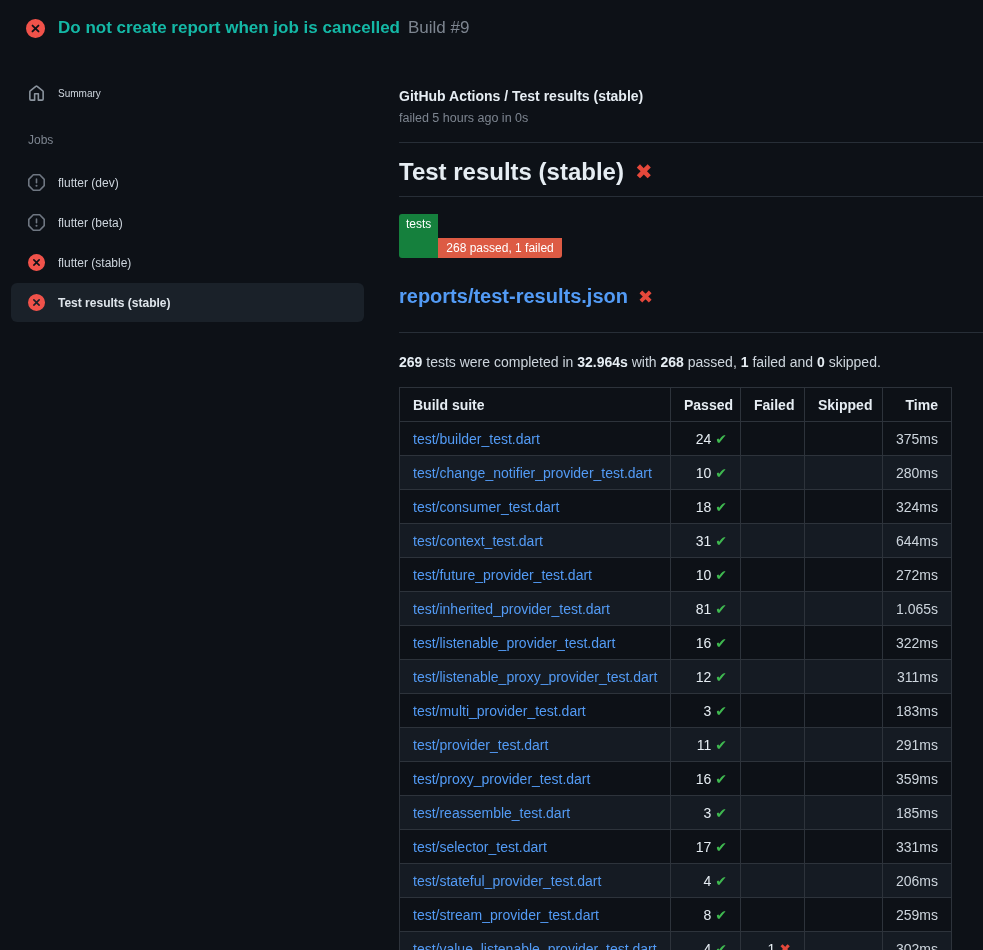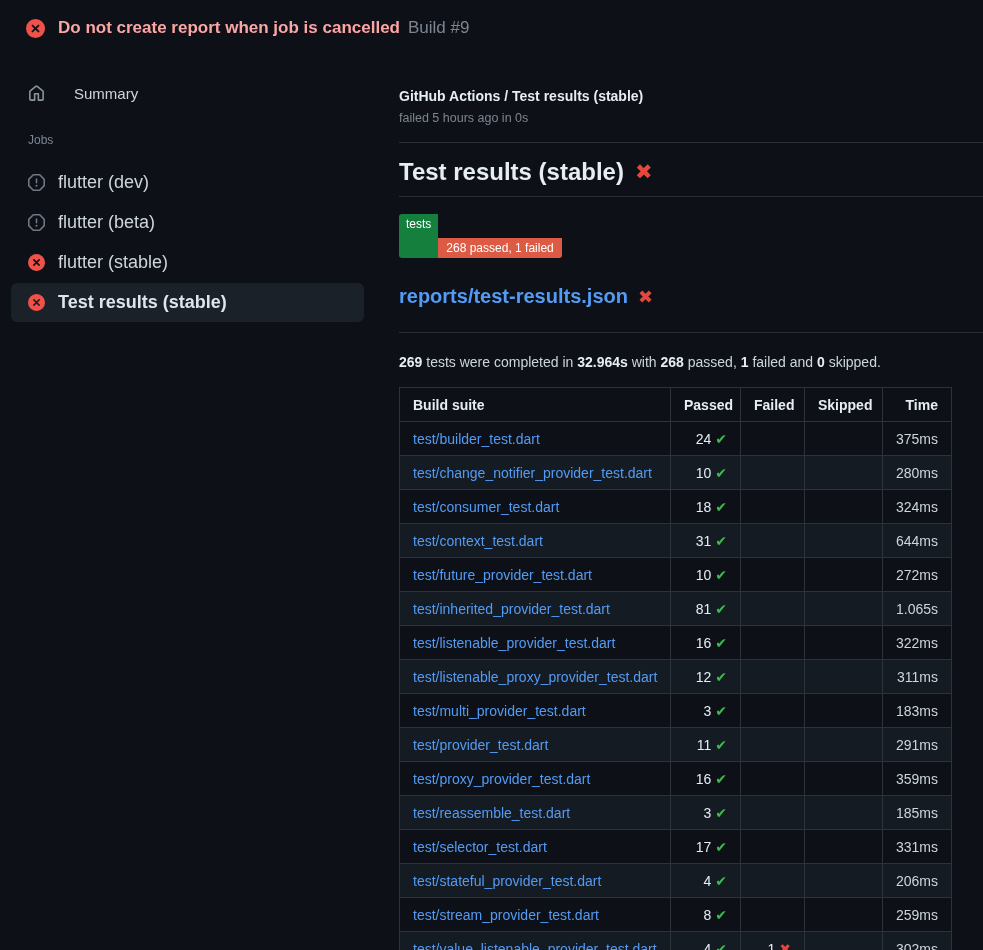--- a/index.html
+++ b/index.html
@@ -11,37 +11,37 @@
     position:relative;
     overflow:hidden;
   }
   
   .app-header {
     position:absolute; top:0; left:0; right:0; height:56px;
     display:flex; align-items:center; padding-left:26px;
   }
   .status-circle { width:19px; height:19px; flex:0 0 auto; }
   .status-circle svg { display:block; width:19px; height:19px; }
-  .app-title { margin-left:13px; font-size:17px; font-weight:700; color:#fca5a5; }
+  .app-title { margin-left:13px; font-size:17px; font-weight:700; color:#14b8a6; }
   .app-build { margin-left:8px; font-size:17px; font-weight:400; color:#7d8590; }
 
   
   .sidebar { position:absolute; top:56px; left:0; width:380px; }
   .summary-item {
-    display:flex; align-items:center; gap:29px;
+    display:flex; align-items:center; gap:13px;
     margin-top:22px; margin-left:28px; height:30px;
-    font-size:15px; color:#cdd5dd; cursor:pointer;
+    font-size:10px; color:#cdd5dd; cursor:pointer;
   }
   .summary-item svg { width:17px; height:17px; display:block; }
   .jobs-label { margin:25px 0 0 28px; font-size:12px; color:#7d8590; height:14px; }
   .jobs-list { margin-top:16px; }
   .job-item {
     display:flex; align-items:center; gap:13px;
     height:39px; margin:1px 16px 0 11px; padding-left:17px;
-    border-radius:6px; font-size:18px; color:#cdd5dd; cursor:pointer;
+    border-radius:6px; font-size:12px; color:#cdd5dd; cursor:pointer;
   }
   .job-item svg { width:17px; height:17px; flex:0 0 auto; display:block; }
   .job-item.selected { background:#1a2129; font-weight:700; color:#dfe5eb; }
 
   
   .main { position:absolute; top:88px; left:399px; right:0; }
   .breadcrumb { font-size:14px; font-weight:700; color:#e6edf3; }
   .status-line { margin-top:7px; font-size:12.5px; color:#7d8590; }
   .divider { margin-top:17px; border-bottom:1px solid #272e37; }
 

